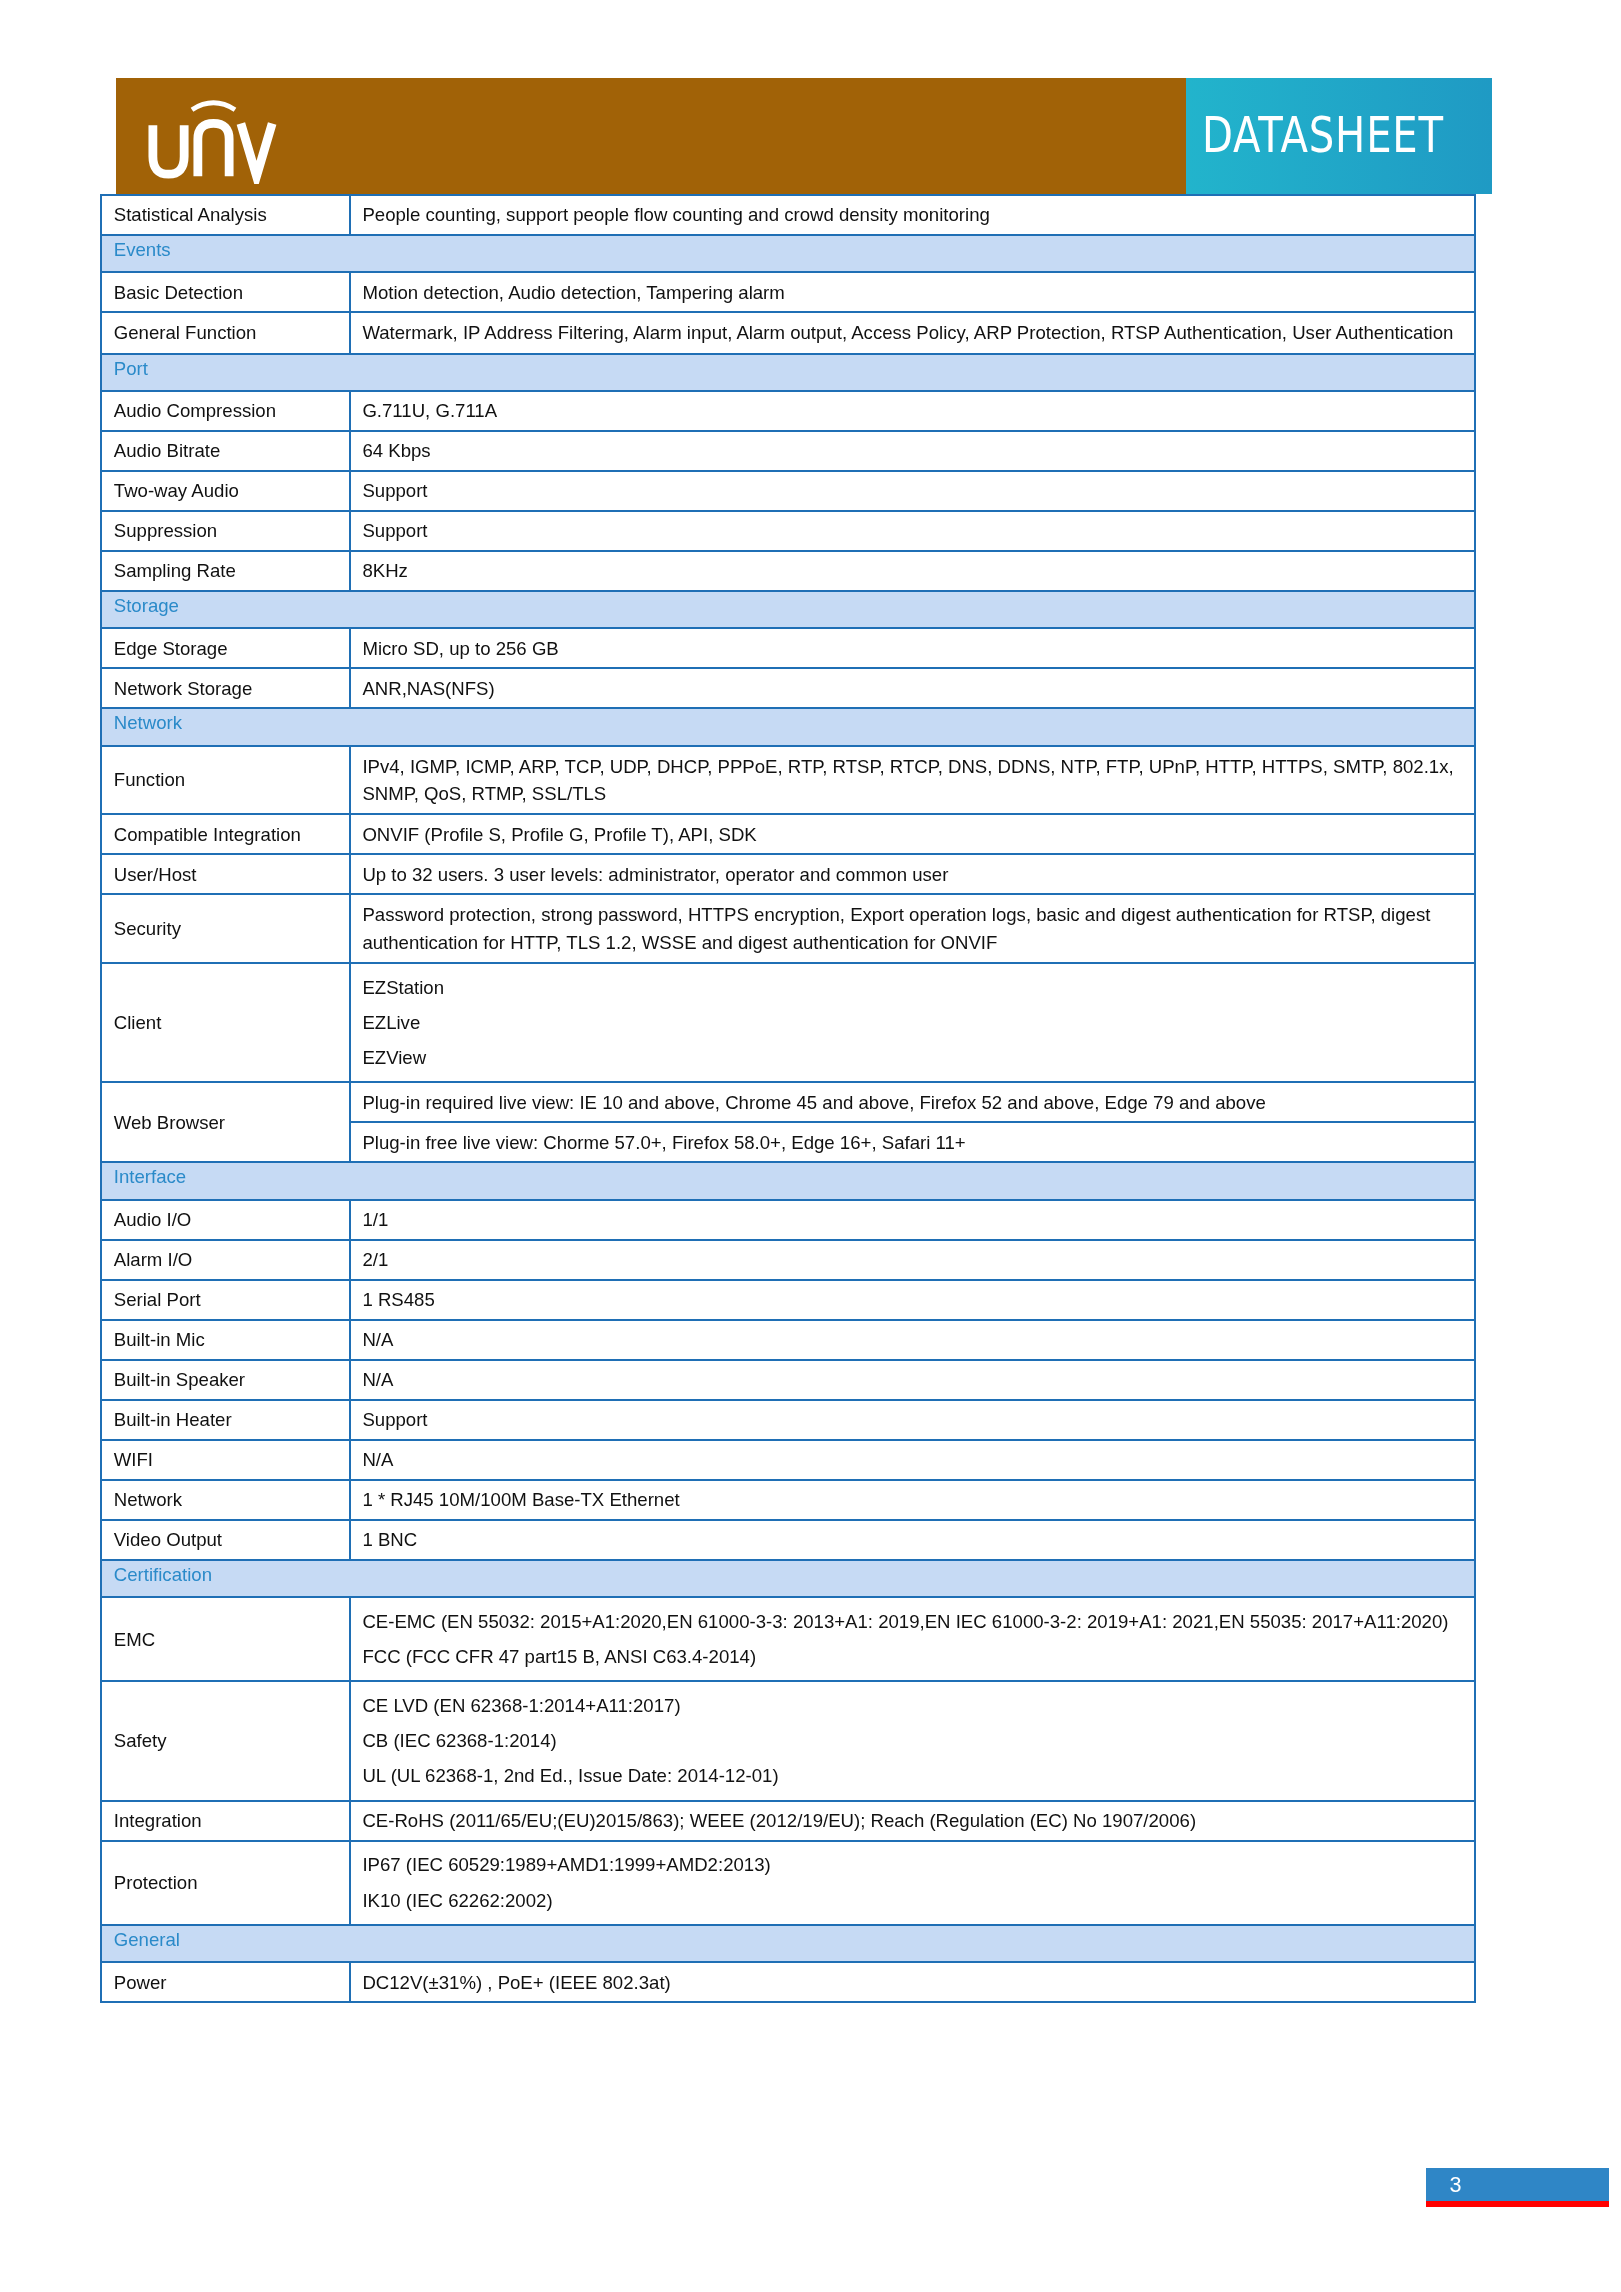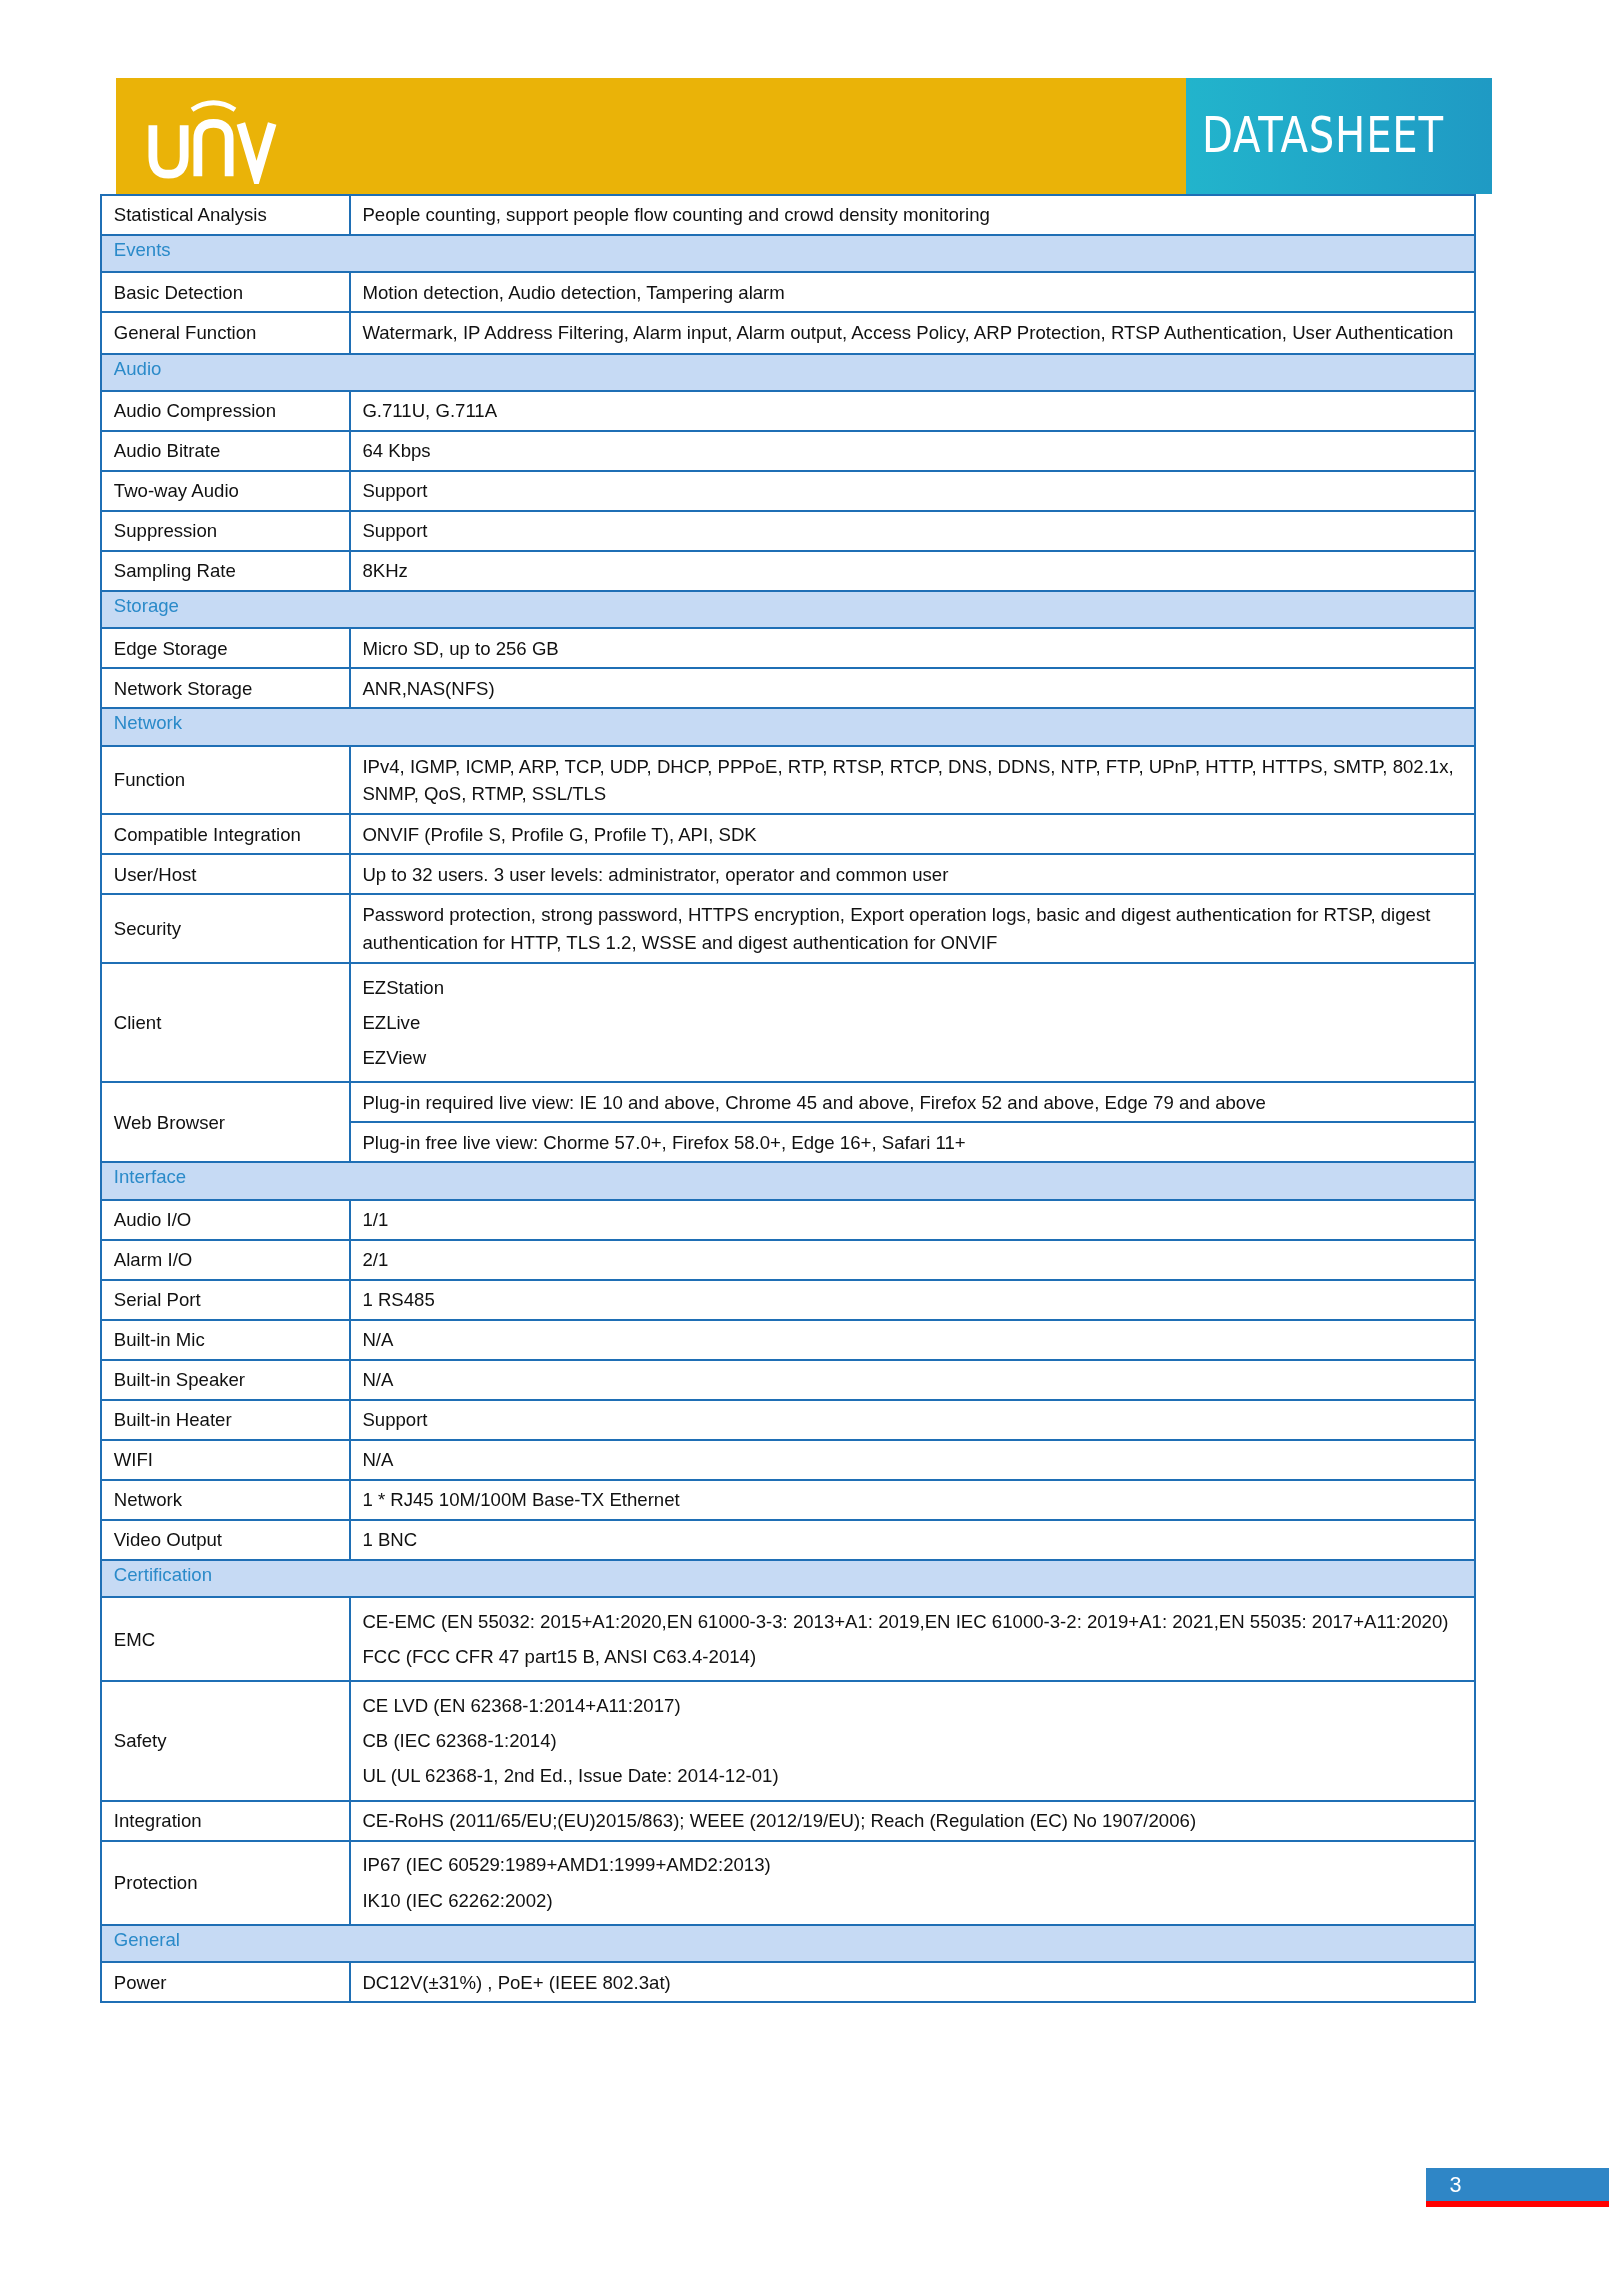--- a/index.html
+++ b/index.html
@@ -1,19 +1,19 @@
 <!DOCTYPE html>
 <html><head>
 <meta charset="utf-8">
 <style>
   html, body { margin: 0; padding: 0; background: #ffffff; }
   body { width: 1621px; height: 2293px; position: relative; overflow: hidden;
          font-family: "Liberation Sans", sans-serif; color: #111; }
   .header { position: absolute; left: 116px; top: 78px; width: 1376px; height: 116px;
-            background: #eab308; }
+            background: #a16207; }
   .logo { position: absolute; left: 29px; top: 17.6px; width: 137px; height: 88px; }
   .ds-box { position: absolute; right: 0; top: 0; width: 306px; height: 116px;
             background: linear-gradient(90deg, #22b4cc 0%, #1f9ac4 100%); }
   .ds-text { position: absolute; left: 15.7px; top: 29px; font-size: 49px; color: #ffffff;
              font-family: "DejaVu Sans", sans-serif; letter-spacing: 1px; transform: scaleX(0.82);
              transform-origin: left center; font-weight: normal; }
   table.spec { position: absolute; left: 100px; top: 194px; width: 1376px; border-collapse: collapse;
                font-size: 18.6px; }
   table.spec td { border: 2px solid #1f6fb5; padding: 0 11.8px; vertical-align: middle; line-height: 27.4px; }
   td.lbl { width: 223px; }
@@ -51,21 +51,21 @@
       </tr>
   <tr class="row1">
         <td class="lbl">Basic Detection</td>
         <td>Motion detection, Audio detection, Tampering alarm</td>
       </tr>
   <tr>
         <td class="lbl">General Function</td>
         <td class="two">Watermark, IP Address Filtering, Alarm input, Alarm output, Access Policy, ARP Protection, RTSP Authentication, User Authentication</td>
       </tr>
   <tr class="sect">
-        <td colspan="2">Audio</td>
+        <td colspan="2">Port</td>
       </tr>
   <tr class="row1">
         <td class="lbl">Audio Compression</td>
         <td>G.711U, G.711A</td>
       </tr>
   <tr class="row1">
         <td class="lbl">Audio Bitrate</td>
         <td>64 Kbps</td>
       </tr>
   <tr class="row1">

